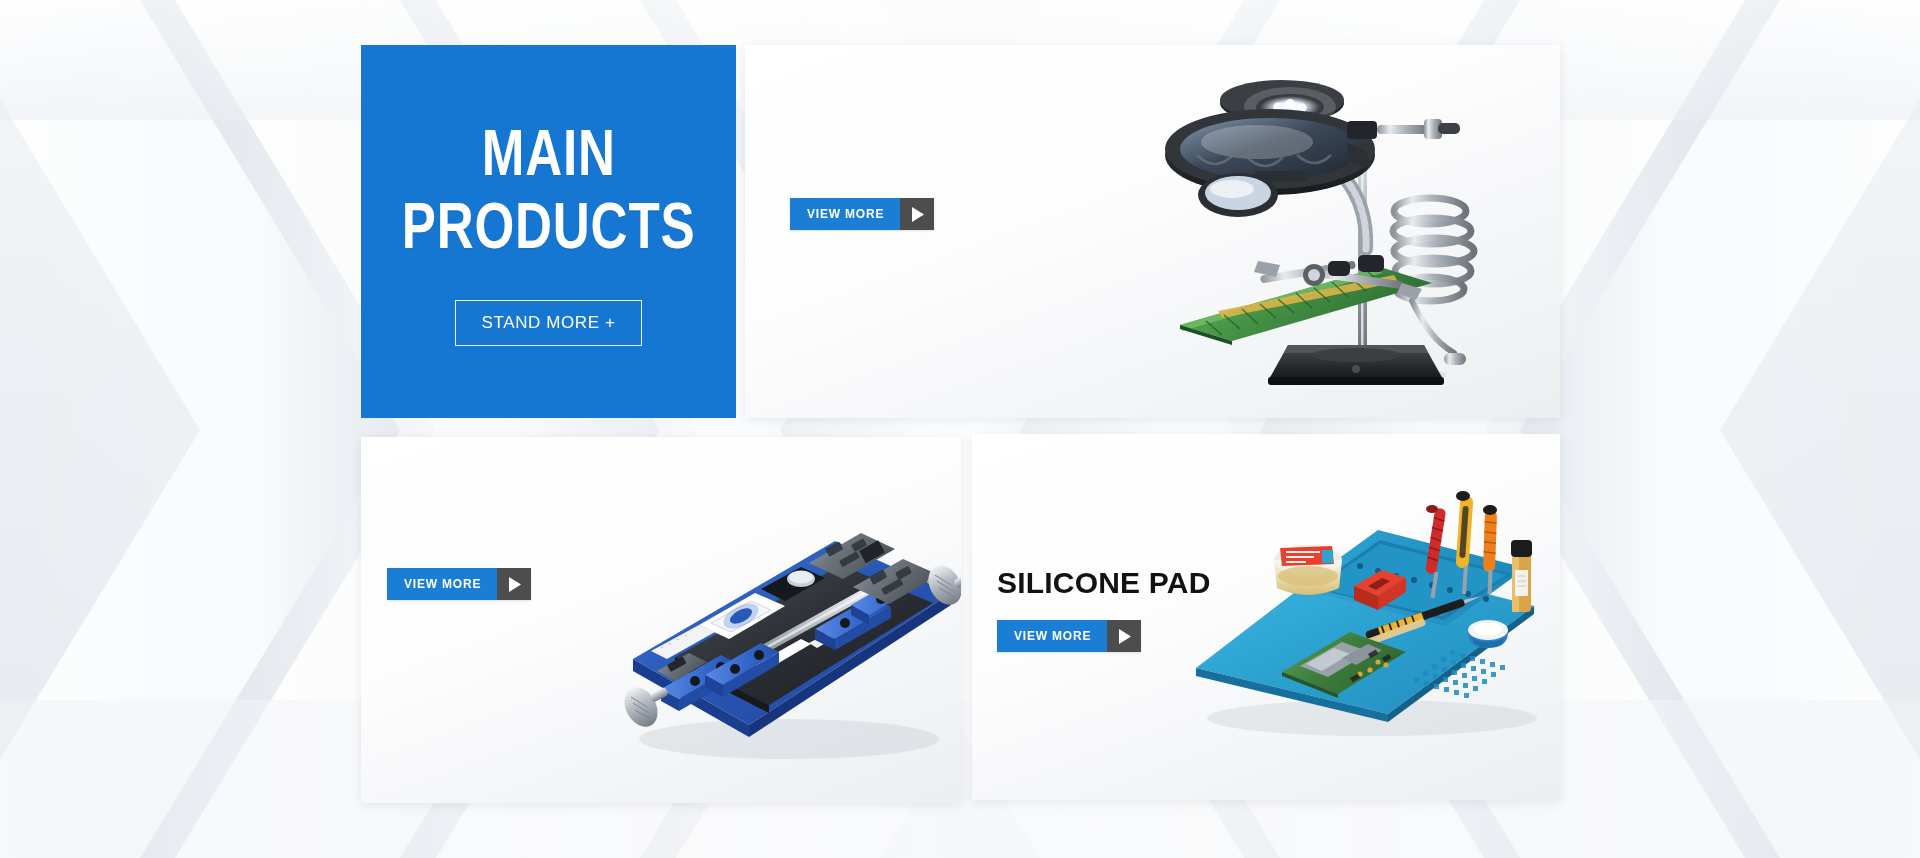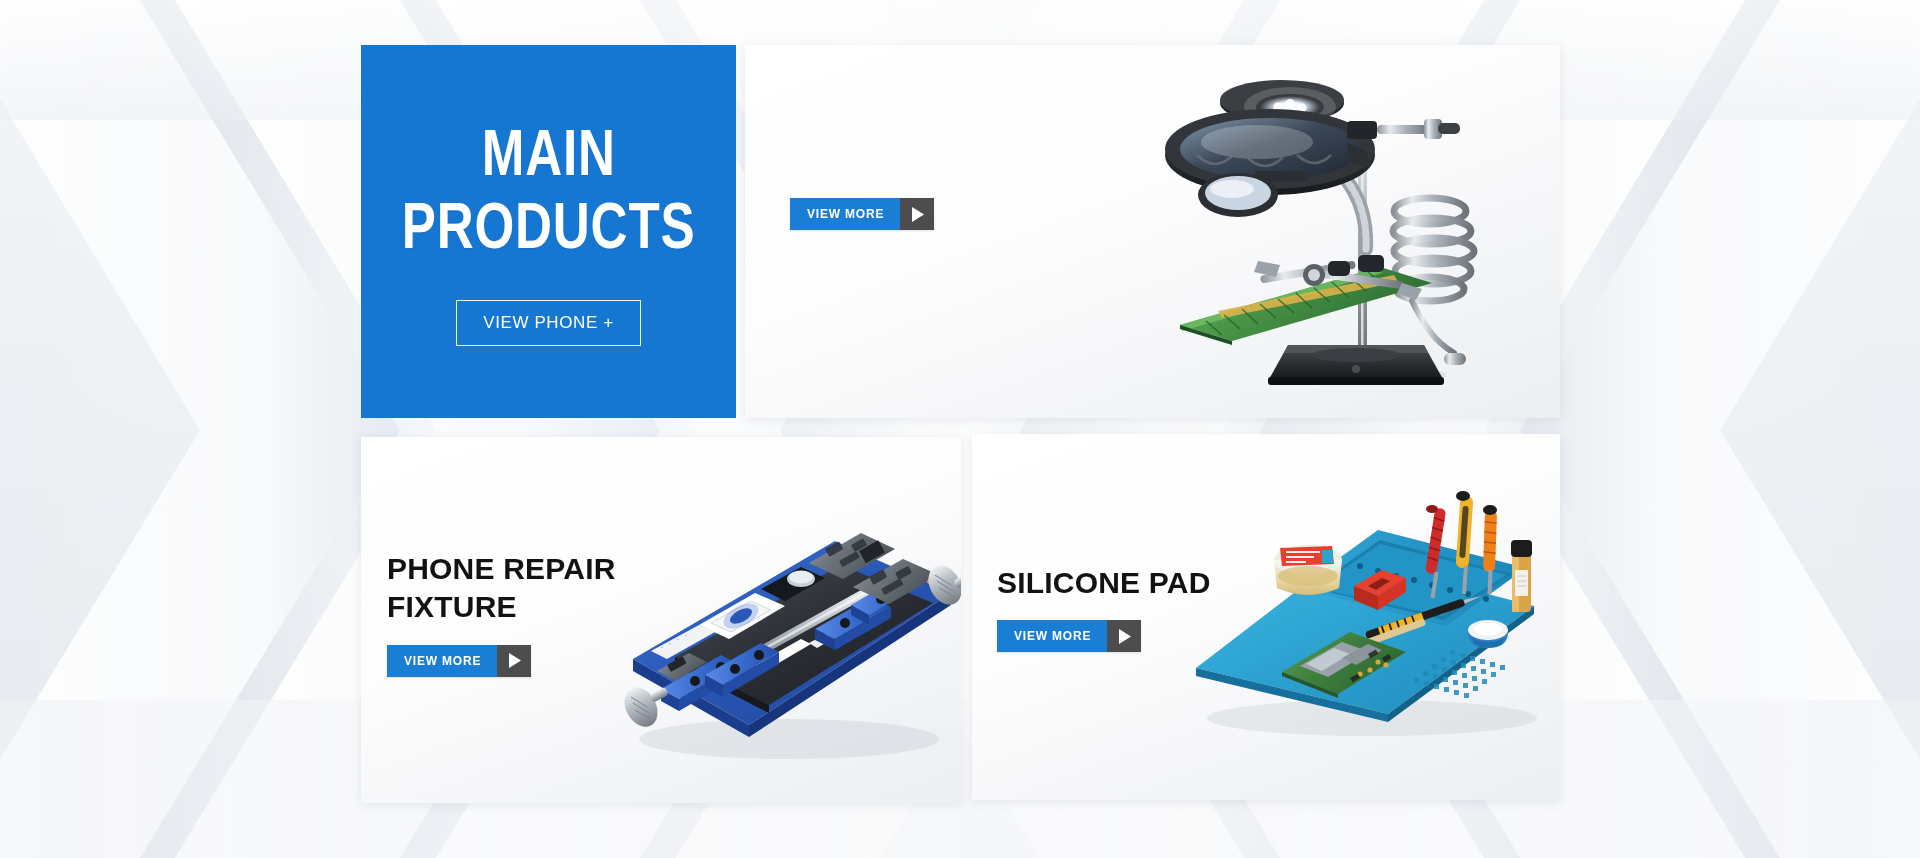--- a/index.html
+++ b/index.html
@@ -163,21 +163,21 @@
     <rect x="0" y="700" width="1920" height="158" fill="#f0f3f6" opacity=".55"></rect>
     <rect x="0" y="0" width="1920" height="858" fill="url(#vig)"></rect>
   </svg>
 </div>
 
 <div id="stage">
 
   <div class="panel" id="panel-main">
     <div class="title-line">MAIN</div>
     <div class="title-line">PRODUCTS</div>
-    <button class="btn-outline">VIEW PHONE +</button>
+    <button class="btn-outline">STAND MORE +</button>
   </div>
 
   <div class="panel card" id="panel-third">
 
     <div class="art" id="art-magnifier">
       <svg viewBox="0 0 360 340">
         <defs>
           <linearGradient id="lensBody" x1="0" y1="0" x2="0" y2="1">
             <stop offset="0%" stop-color="#55585c"></stop>
             <stop offset="40%" stop-color="#2e3134"></stop>
@@ -458,22 +458,20 @@
             <path d="M28 208 L 44 218"></path>
               <path d="M30 214 L 46 224"></path>
               <path d="M32 221 L 48 230"></path>
           </g>
           <rect x="46" y="206" width="18" height="9" rx="4" fill="url(#knurl)" transform="rotate(-28 46 206)"></rect>
         </g>
       </svg>
     </div>
 
     <div class="card-text">
-      <div class="card-head">PHONE REPAIR
-FIXTURE</div>
       <div class="btn-view">
         <span class="lbl">VIEW MORE</span>
         <span class="arw">
           <svg width="15" height="17" viewBox="0 0 15 17">
               <polygon points="2,1 14,8.5 2,16" fill="#ffffff"></polygon>
             </svg>
         </span>
       </div>
     </div>
   </div>

